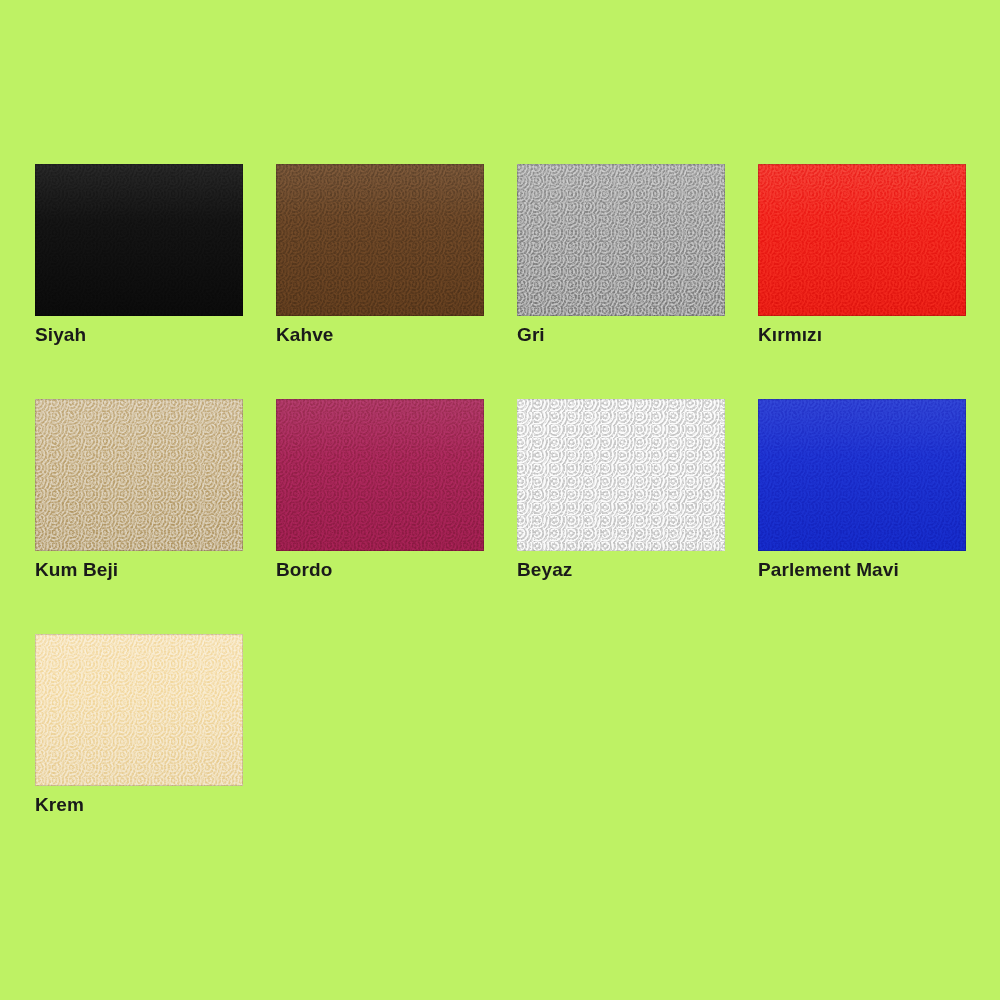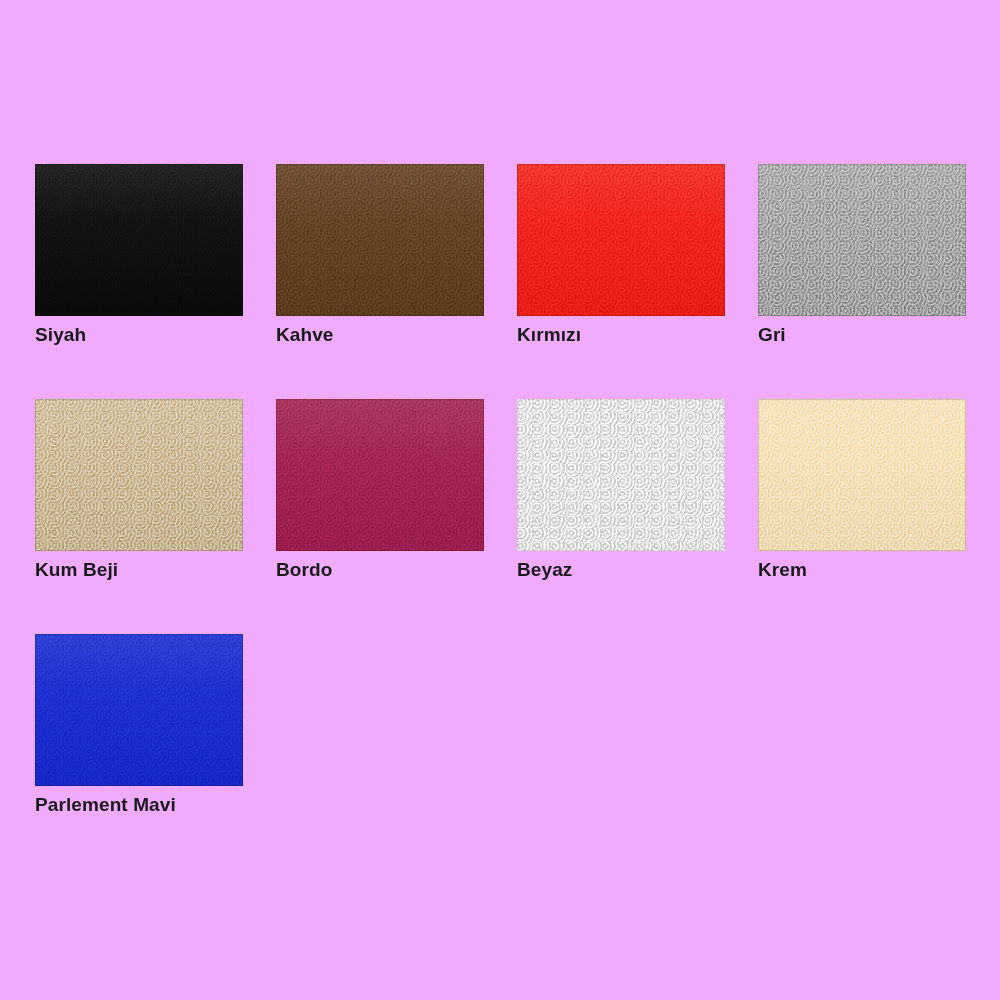--- a/index.html
+++ b/index.html
@@ -12,21 +12,21 @@
     width: 1000px;
     height: 1000px;
     font-family: "Liberation Sans", sans-serif;
     overflow: hidden;
   }
 
   #swatch-board {
     position: relative;
     width: 1000px;
     height: 1000px;
-    background: #f0abfc;
+    background: #bef264;
     box-sizing: border-box;
     padding: 164px 0 0 0;
   }
 
   .swatch-grid {
     display: grid;
     grid-template-columns: repeat(4, 208px);
     grid-template-rows: repeat(3, 152px);
     column-gap: 33px;
     row-gap: 83px;
@@ -150,35 +150,35 @@
   <div class="swatch-cell" data-tone="dark">
     <div class="swatch-chip" style="background-color: rgb(93, 58, 28);">
       <div class="sheen"></div>
       <div class="grain"></div>
       <div class="edge"></div>
     </div>
     <div class="swatch-label">Kahve</div>
   </div>
 
   <div class="swatch-cell" data-tone="mid">
+    <div class="swatch-chip" style="background-color: rgb(157, 157, 157);">
+      <div class="sheen"></div>
+      <div class="grain"></div>
+      <div class="edge"></div>
+    </div>
+    <div class="swatch-label">Gri</div>
+  </div>
+
+  <div class="swatch-cell" data-tone="mid">
     <div class="swatch-chip" style="background-color: rgb(239, 27, 19);">
       <div class="sheen"></div>
       <div class="grain"></div>
       <div class="edge"></div>
     </div>
     <div class="swatch-label">Kırmızı</div>
-  </div>
-
-  <div class="swatch-cell" data-tone="mid">
-    <div class="swatch-chip" style="background-color: rgb(157, 157, 157);">
-      <div class="sheen"></div>
-      <div class="grain"></div>
-      <div class="edge"></div>
-    </div>
-    <div class="swatch-label">Gri</div>
   </div>
 
 
   <div class="swatch-cell" data-tone="mid">
     <div class="swatch-chip" style="background-color: rgb(201, 180, 140);">
       <div class="sheen"></div>
       <div class="grain"></div>
       <div class="edge"></div>
     </div>
     <div class="swatch-label">Kum Beji</div>
@@ -195,32 +195,32 @@
 
   <div class="swatch-cell" data-tone="light">
     <div class="swatch-chip" style="background-color: rgb(240, 240, 240);">
       <div class="sheen"></div>
       <div class="grain"></div>
       <div class="edge"></div>
     </div>
     <div class="swatch-label">Beyaz</div>
   </div>
 
+  <div class="swatch-cell" data-tone="dark">
+    <div class="swatch-chip" style="background-color: rgb(20, 40, 203);">
+      <div class="sheen"></div>
+      <div class="grain"></div>
+      <div class="edge"></div>
+    </div>
+    <div class="swatch-label">Parlement Mavi</div>
+  </div>
+
   <div class="swatch-cell" data-tone="mid">
     <div class="swatch-chip" style="background-color: rgb(245, 223, 176);">
       <div class="sheen"></div>
       <div class="grain"></div>
       <div class="edge"></div>
     </div>
     <div class="swatch-label">Krem</div>
-  </div>
-
-  <div class="swatch-cell" data-tone="dark">
-    <div class="swatch-chip" style="background-color: rgb(20, 40, 203);">
-      <div class="sheen"></div>
-      <div class="grain"></div>
-      <div class="edge"></div>
-    </div>
-    <div class="swatch-label">Parlement Mavi</div>
   </div>
 
 </div>
 </div>
 
 </body></html>

